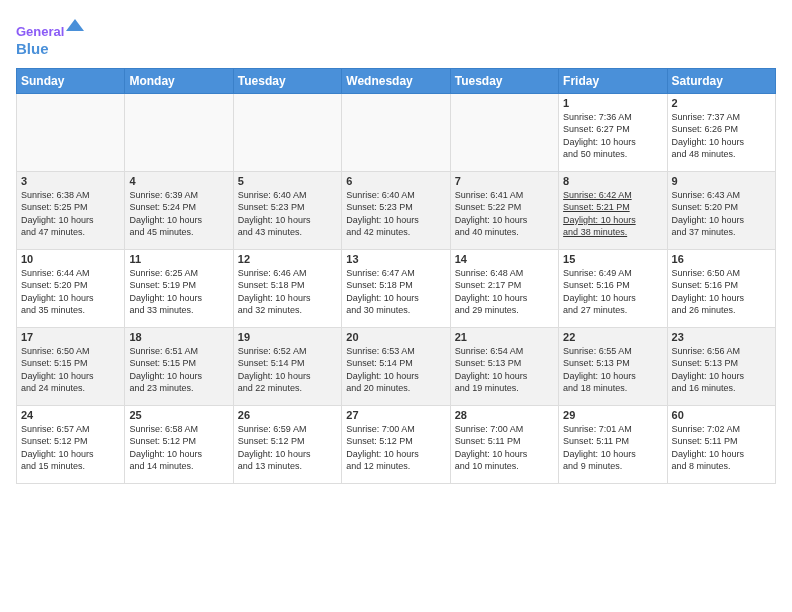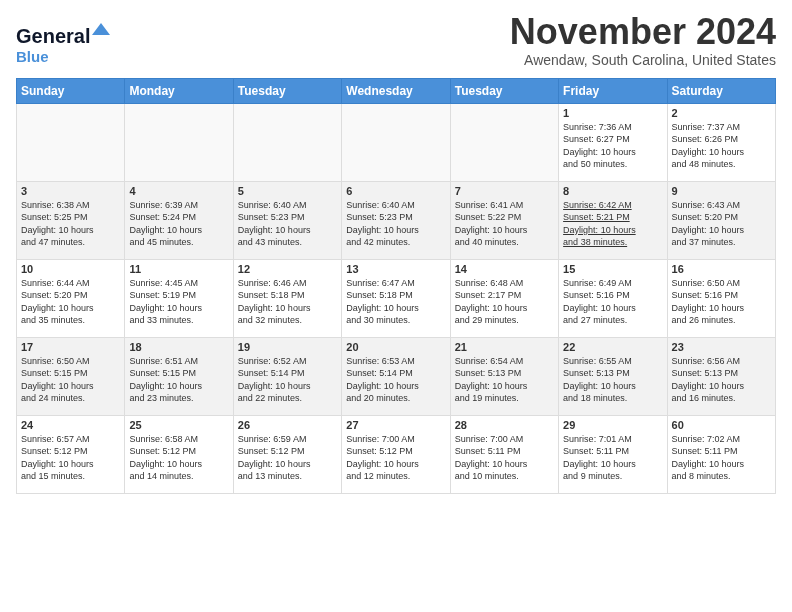--- a/index.html
+++ b/index.html
@@ -86,31 +86,27 @@
     }
   </style>
 </head>
 <body>
 
 <div class="page">
   <div class="header">
     <div class="logo">
       <div>
         <div style="display:flex; align-items:center; gap:2px;">
-          <span class="logo-text" style="color:#0f172a; font-size:20px; font-weight:bold;margin-top:12px;">General</span>
+          <span class="logo-text" style="color:#8b5cf6; font-size:13px; font-weight:bold;margin-top:12px;">General</span>
           <svg width="18" height="18" viewBox="0 0 18 18">
             <polygon points="9,2 18,14 0,14" fill="#4a90d9"></polygon>
           </svg>
         </div>
         <span class="logo-text" style="color:#4a90d9; font-size:15px; font-weight:bold;">Blue</span>
       </div>
-    </div>
-    <div class="title-block">
-      <div class="month-title">November 2024</div>
-      <div class="subtitle">Awendaw, South Carolina, United States</div>
     </div>
   </div>
 
   <table class="calendar">
     <thead>
       <tr>
       <th>Sunday</th>
           <th>Monday</th>
           <th>Tuesday</th>
           <th>Wednesday</th>
@@ -195,21 +191,21 @@
         <tr>
           <td>
             <div class="day-num">10</div>
             <div class="day-info" style="white-space: pre-line;">Sunrise: 6:44 AM
 Sunset: 5:20 PM
 Daylight: 10 hours
 and 35 minutes.</div>
           </td>
           <td>
             <div class="day-num">11</div>
-            <div class="day-info" style="white-space: pre-line;">Sunrise: 4:45 AM
+            <div class="day-info" style="white-space: pre-line;">Sunrise: 6:25 AM
 Sunset: 5:19 PM
 Daylight: 10 hours
 and 33 minutes.</div>
           </td>
           <td>
             <div class="day-num">12</div>
             <div class="day-info" style="white-space: pre-line;">Sunrise: 6:46 AM
 Sunset: 5:18 PM
 Daylight: 10 hours
 and 32 minutes.</div>

